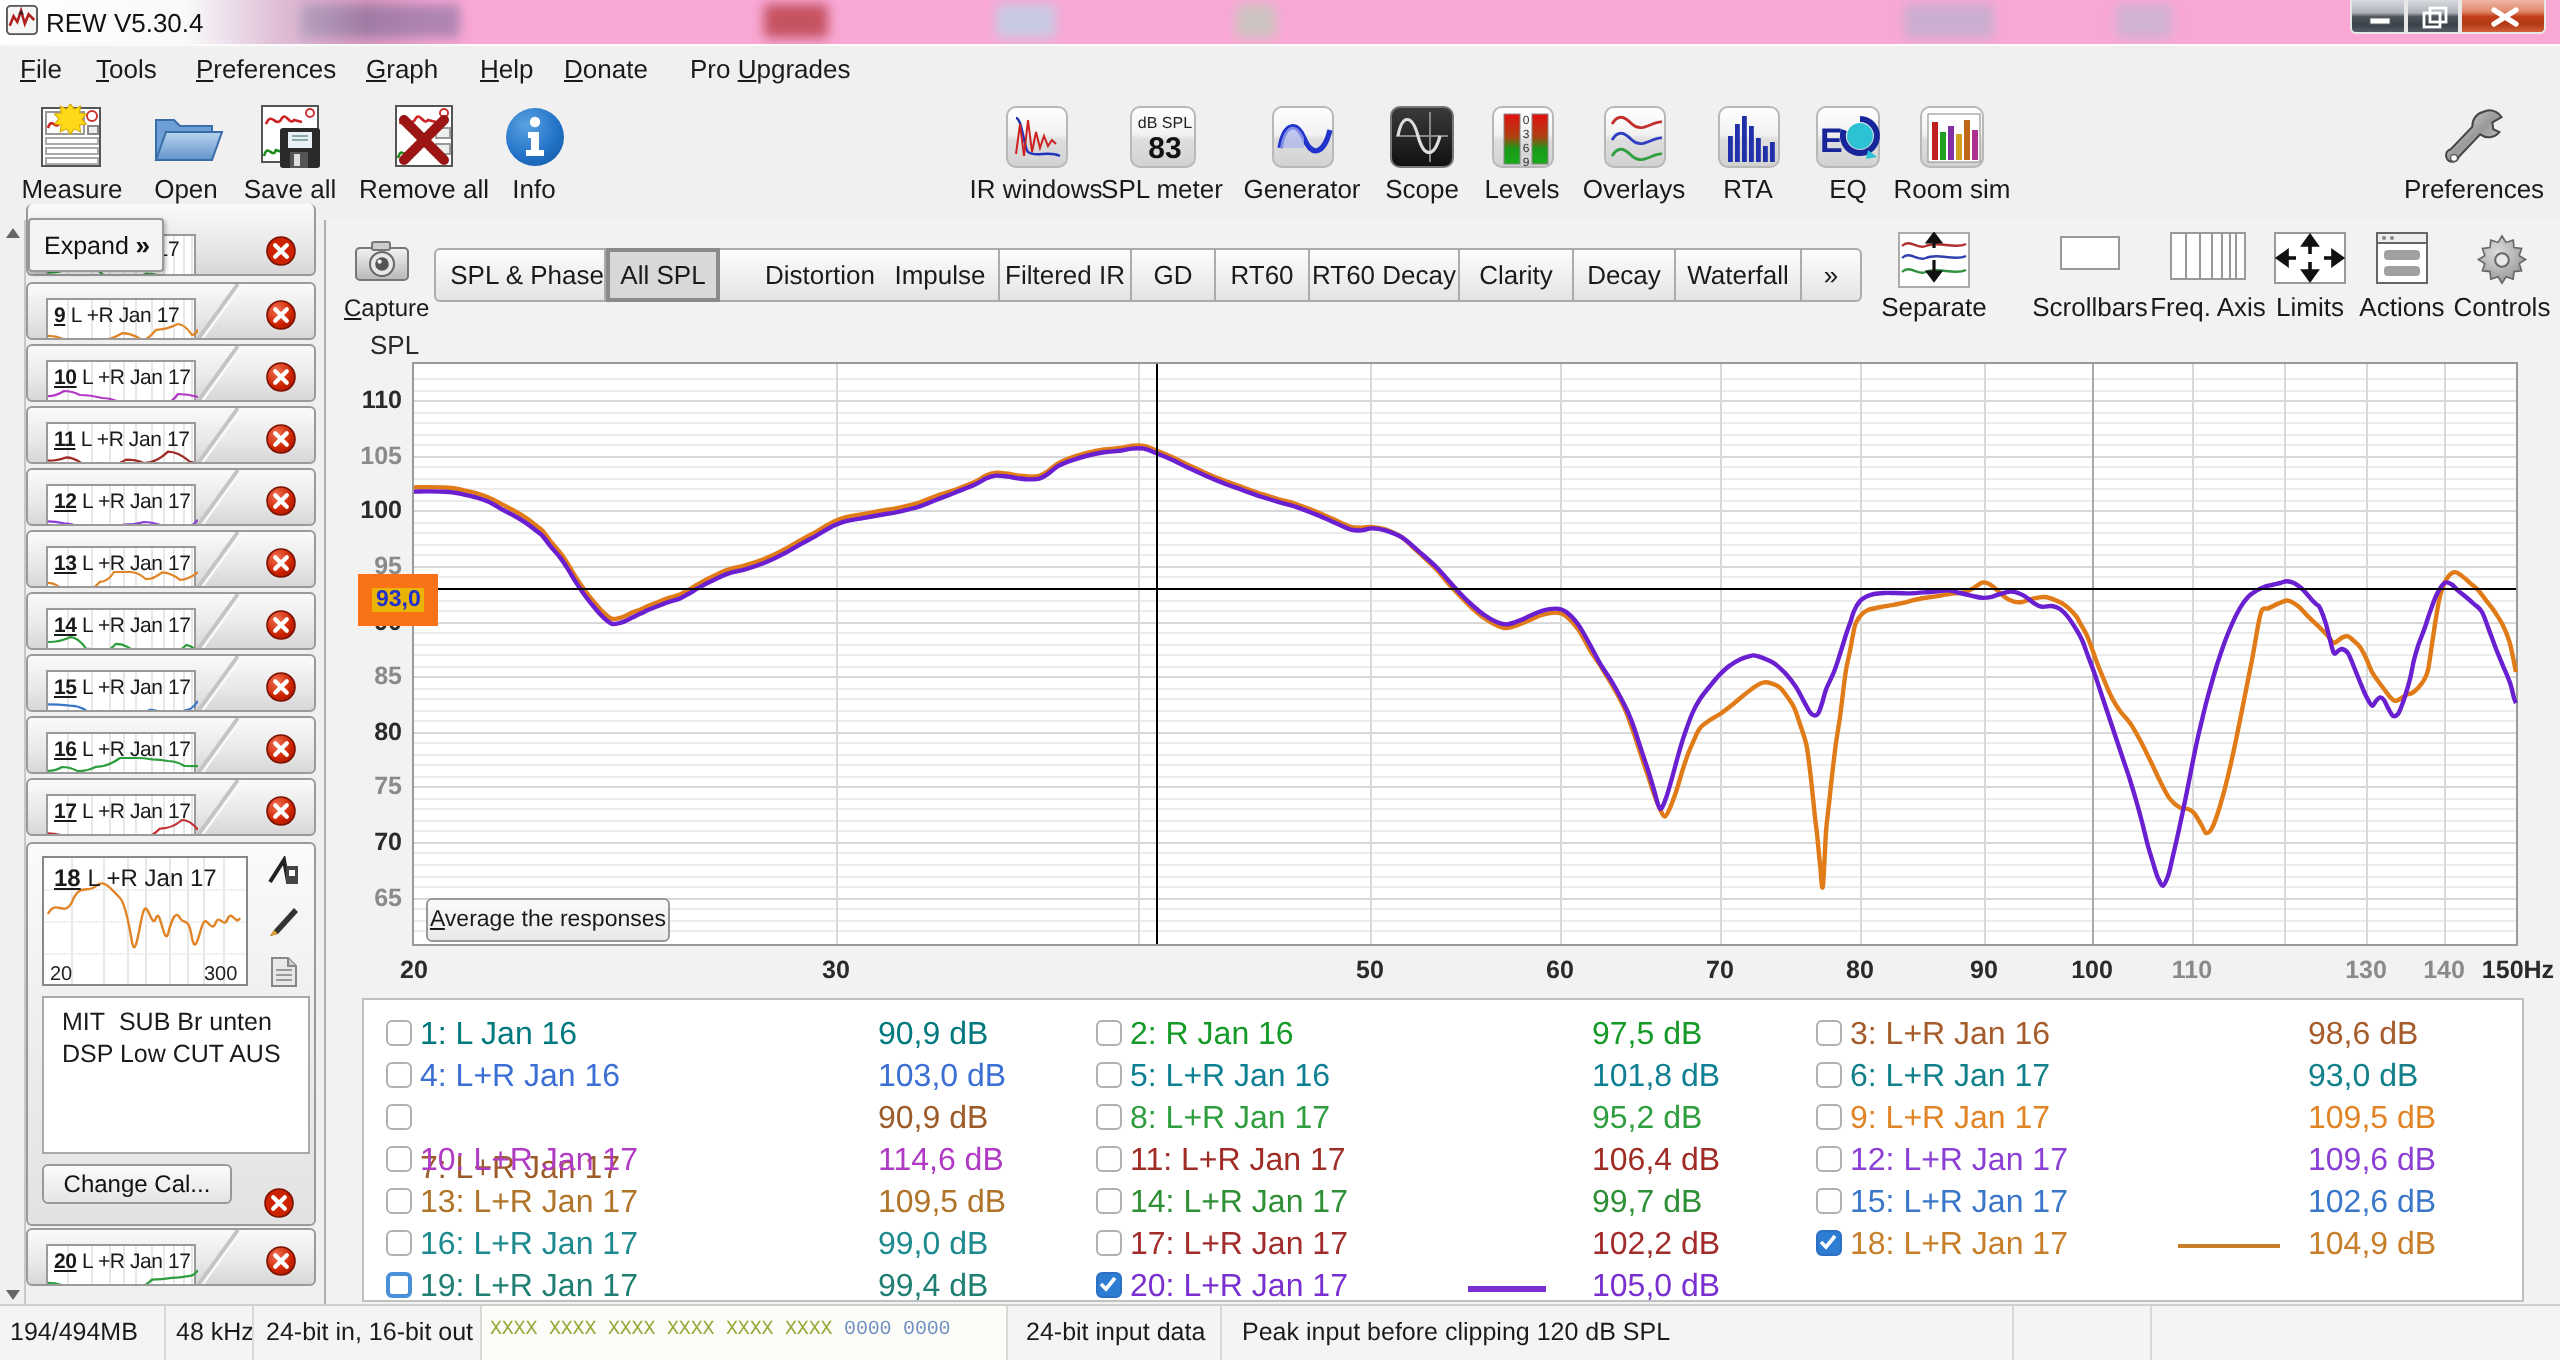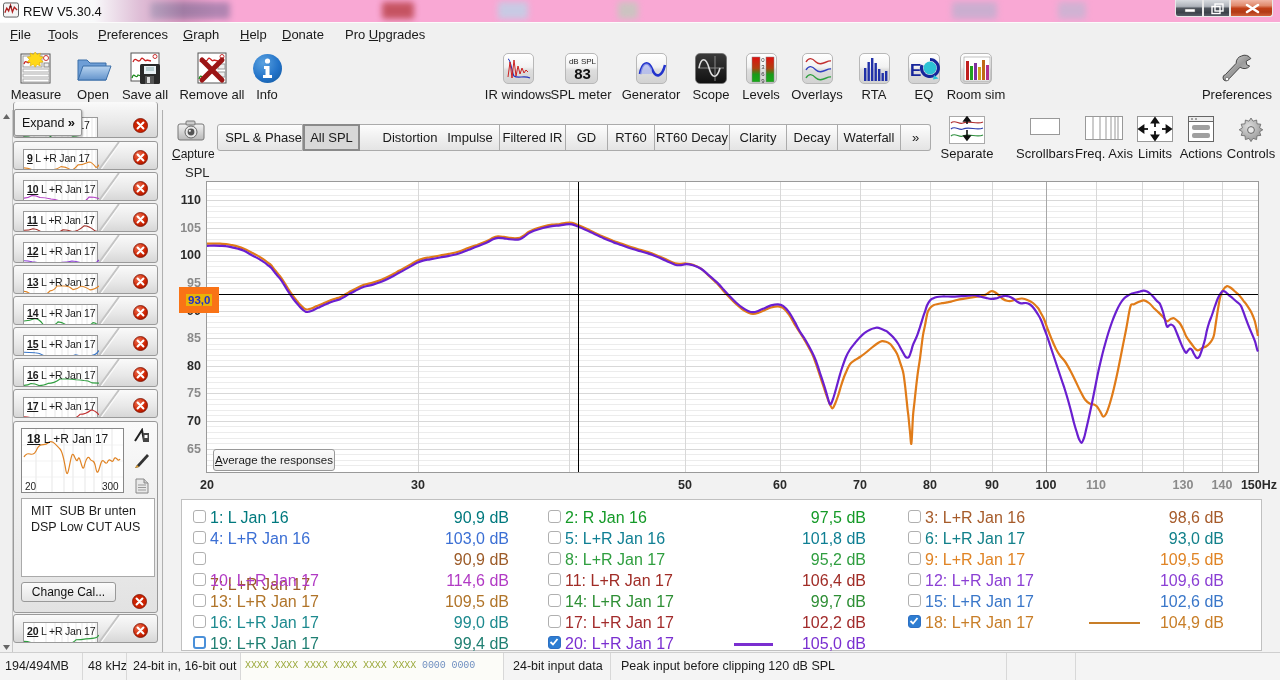--- a/index.html
+++ b/index.html
@@ -54,21 +54,21 @@
 .cursorbox { position:absolute; background:#eab308; border:7px solid #f97316; color:#2030cc; font-size:11.5px; font-weight:bold; padding:0 2px; }
 
 #avgbtn { position:absolute; left:49px; top:339px; white-space:nowrap; width:122px; height:22px; border:1px solid #999; border-radius:3px;
   background:linear-gradient(180deg,#fbfbfb,#e9e9e9); font-size:11.5px; color:#1a1a1a; text-align:center; line-height:20px; }
 
 
 #legend { position:absolute; left:181px; top:499px; width:1081px; height:152px; background:#fff; border:1px solid #c0c0c0; }
 .cb { position:absolute; width:13px; height:13px; border:1px solid #b0b0b0; border-radius:3px; background:#fff; }
 .cbc { border:1px solid #2d6fc2; background:#2d7dd2; }
 .lname { position:absolute; white-space:nowrap; }
-.lval { position:absolute; text-align:right; width:70px; }
+.lval { position:absolute; text-align:left; width:70px; }
 
 
 #statusbar { position:absolute; left:0; top:652px; width:1280px; height:28px; background:#f4f4f4; border-top:1px solid #cfcfcf; font-size:12.5px; color:#1a1a1a; }
 .scell { position:absolute; top:0; height:28px; border-right:1px solid #d8d8d8; line-height:26px; padding-left:8px; white-space:nowrap; overflow:hidden; }
 </style>
 </head>
 <body>
 
 <div id="titlebar">
   <div class="blob" style="left:150px;width:80px;background:#585a88;opacity:.45"></div>

